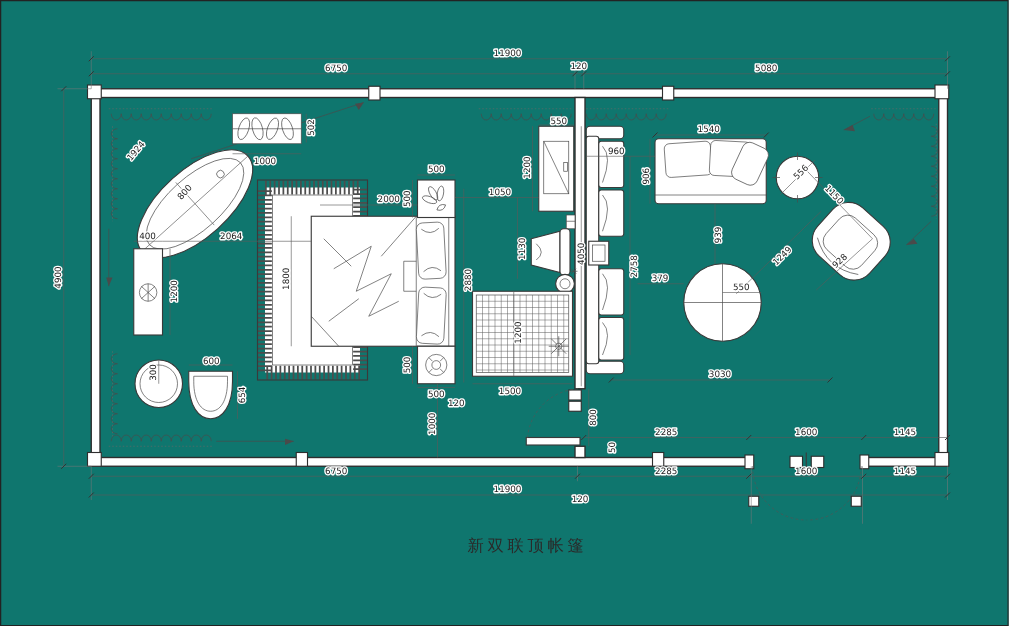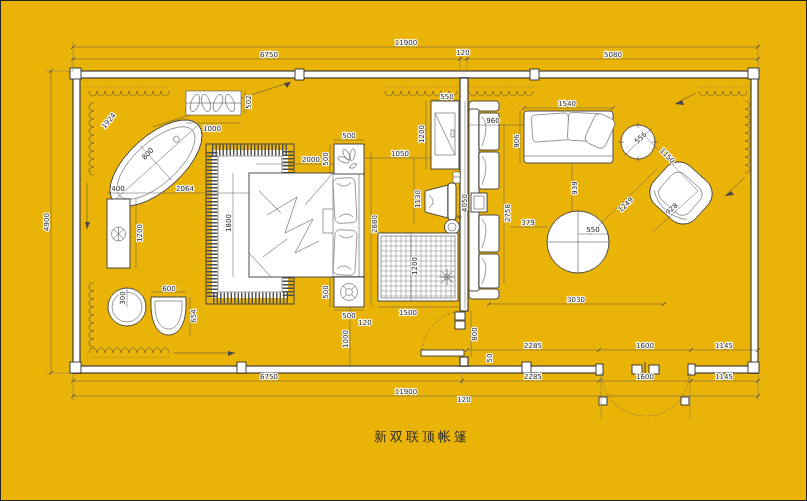--- a/index.html
+++ b/index.html
@@ -1,16 +1,16 @@
 <!DOCTYPE html>
 <html><head>
 <meta charset="utf-8">
 <style>
   html,body{margin:0;padding:0;background:#e8e8e8;}
-  .frame{width:805px;height:499px;background:#eab308;border:1px solid #222;position:relative;overflow:hidden;}
+  .frame{width:805px;height:499px;background:#0f766e;border:1px solid #222;position:relative;overflow:hidden;}
   svg{display:block;}
   .wall{fill:#ffffff;stroke:#2e2e2e;stroke-width:1.1;}
   .col{fill:#ffffff;stroke:#2e2e2e;stroke-width:0.9;}
   .ln{fill:none;stroke:#3a3a3a;stroke-width:0.9;}
   .lnf{fill:#ffffff;stroke:#3a3a3a;stroke-width:0.9;}
   .thin{fill:none;stroke:#4a4a4a;stroke-width:0.55;}
   .thinf{fill:#ffffff;stroke:#4a4a4a;stroke-width:0.55;}
   .dimln{fill:none;stroke:#5a5a5a;stroke-width:0.5;}
   .ext{fill:none;stroke:#777;stroke-width:0.45;}
   .dash{fill:none;stroke:#555;stroke-width:0.55;stroke-dasharray:2.2 2;}

